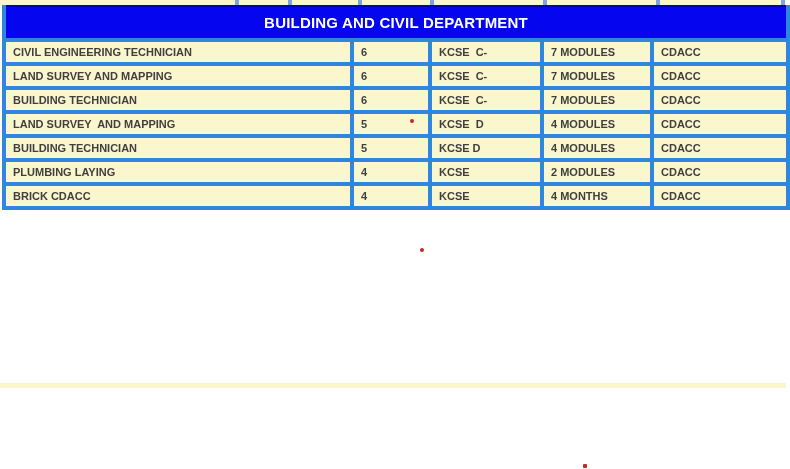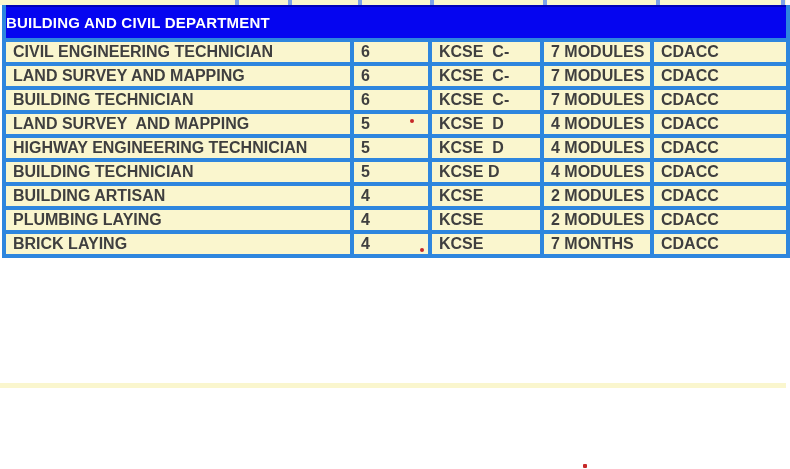--- a/index.html
+++ b/index.html
@@ -25,30 +25,30 @@
   }
 
   table.dept{
     position:absolute;top:5px;left:2px;width:784px;
     border-collapse:collapse;table-layout:fixed;
   }
   table.dept th{
     background:var(--header-bg);
     color:var(--header-text);
     font-size:15px;font-weight:bold;
-    text-align:left;vertical-align:middle;
+    text-align:center;vertical-align:middle;
     height:34px;
     border:4px solid var(--grid);
     border-top:2px solid #0000b8;
     letter-spacing:.2px;
   }
   table.dept td{
     background:var(--cell-bg);
     color:var(--cell-text);
-    font-size:16px;font-weight:bold;
+    font-size:11px;font-weight:bold;
     height:24px;vertical-align:middle;
     padding:0 0 0 7px;
     border:4px solid var(--grid);
     white-space:pre-wrap;
     overflow:hidden;
   }
 
   .bottom-strip{
     position:absolute;left:0;top:383px;width:786px;height:5px;
     background:var(--cell-bg);
@@ -111,52 +111,38 @@
         <td>CDACC</td>
       </tr>
       <tr>
         <td>LAND SURVEY  AND MAPPING</td>
         <td>5</td>
         <td>KCSE  D</td>
         <td>4 MODULES</td>
         <td>CDACC</td>
       </tr>
       <tr>
-        <td>HIGHWAY ENGINEERING TECHNICIAN</td>
-        <td>5</td>
-        <td>KCSE  D</td>
-        <td>4 MODULES</td>
-        <td>CDACC</td>
-      </tr>
-      <tr>
         <td>BUILDING TECHNICIAN</td>
         <td>5</td>
         <td>KCSE D</td>
         <td>4 MODULES</td>
-        <td>CDACC</td>
-      </tr>
-      <tr>
-        <td>BUILDING ARTISAN</td>
-        <td>4</td>
-        <td>KCSE</td>
-        <td>2 MODULES</td>
         <td>CDACC</td>
       </tr>
       <tr>
         <td>PLUMBING LAYING</td>
         <td>4</td>
         <td>KCSE</td>
         <td>2 MODULES</td>
         <td>CDACC</td>
       </tr>
       <tr>
-        <td>BRICK LAYING</td>
+        <td>BRICK CDACC</td>
         <td>4</td>
         <td>KCSE</td>
-        <td>7 MONTHS</td>
+        <td>4 MONTHS</td>
         <td>CDACC</td>
       </tr>
     </tbody>
 </table>
 
 <div class="bottom-strip"></div>
 
 <div class="red-dot dot-1"></div>
 <div class="red-dot dot-2"></div>
 <div class="red-dot dot-3"></div>

